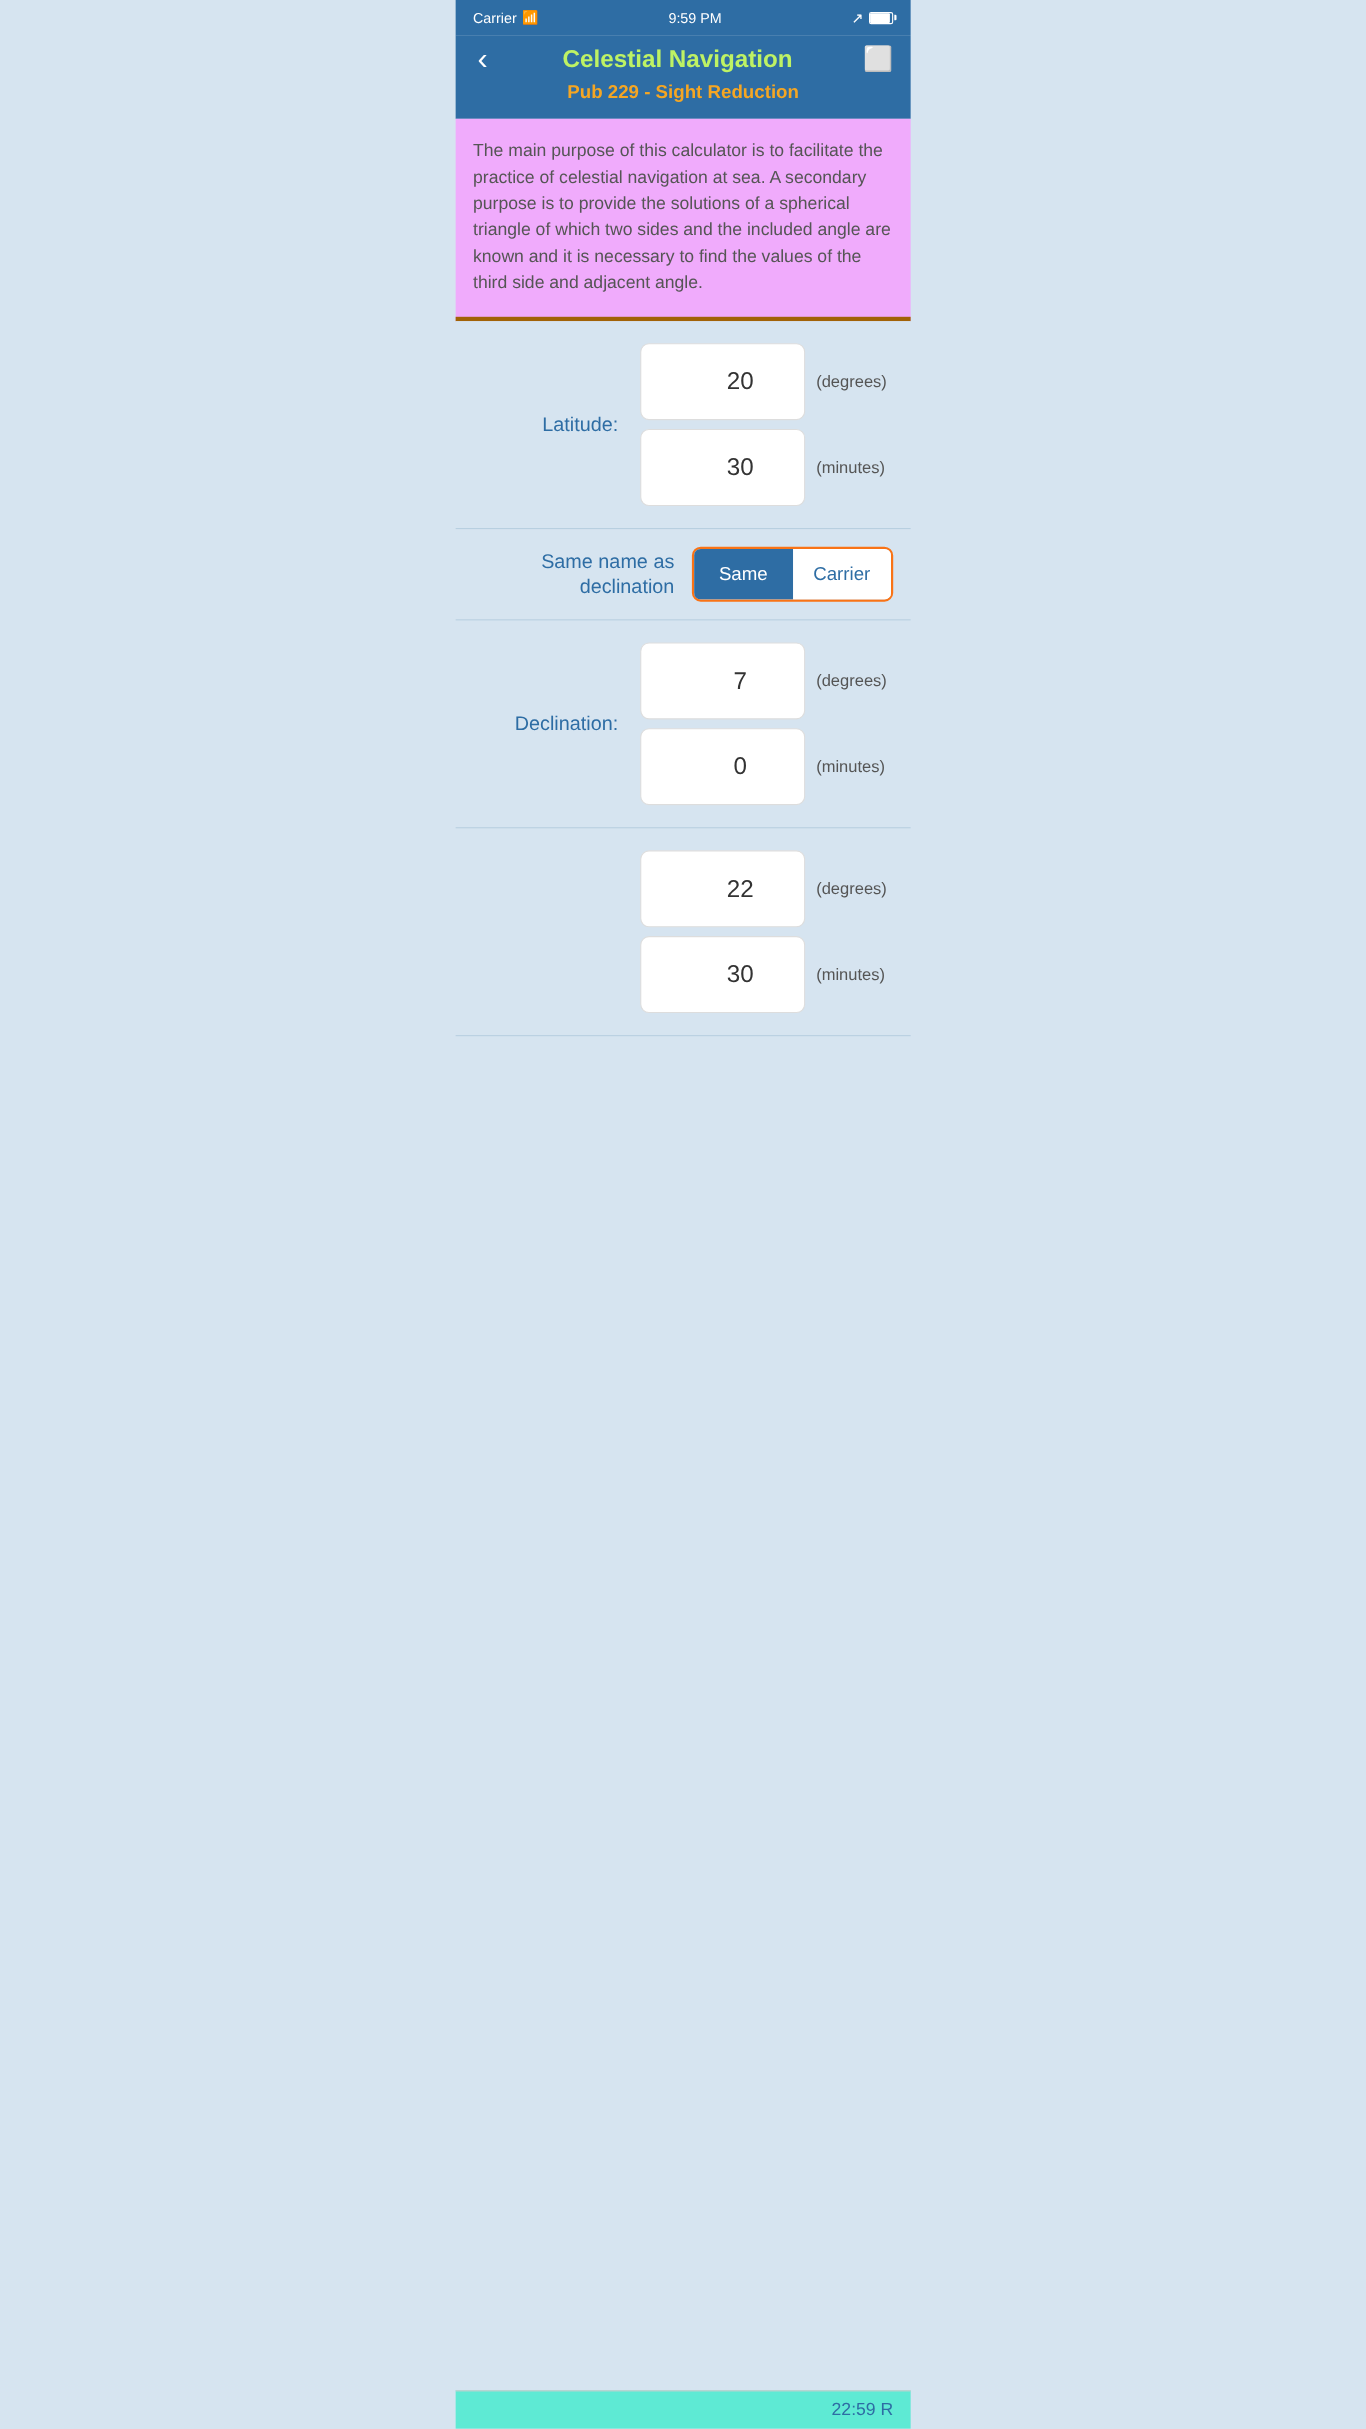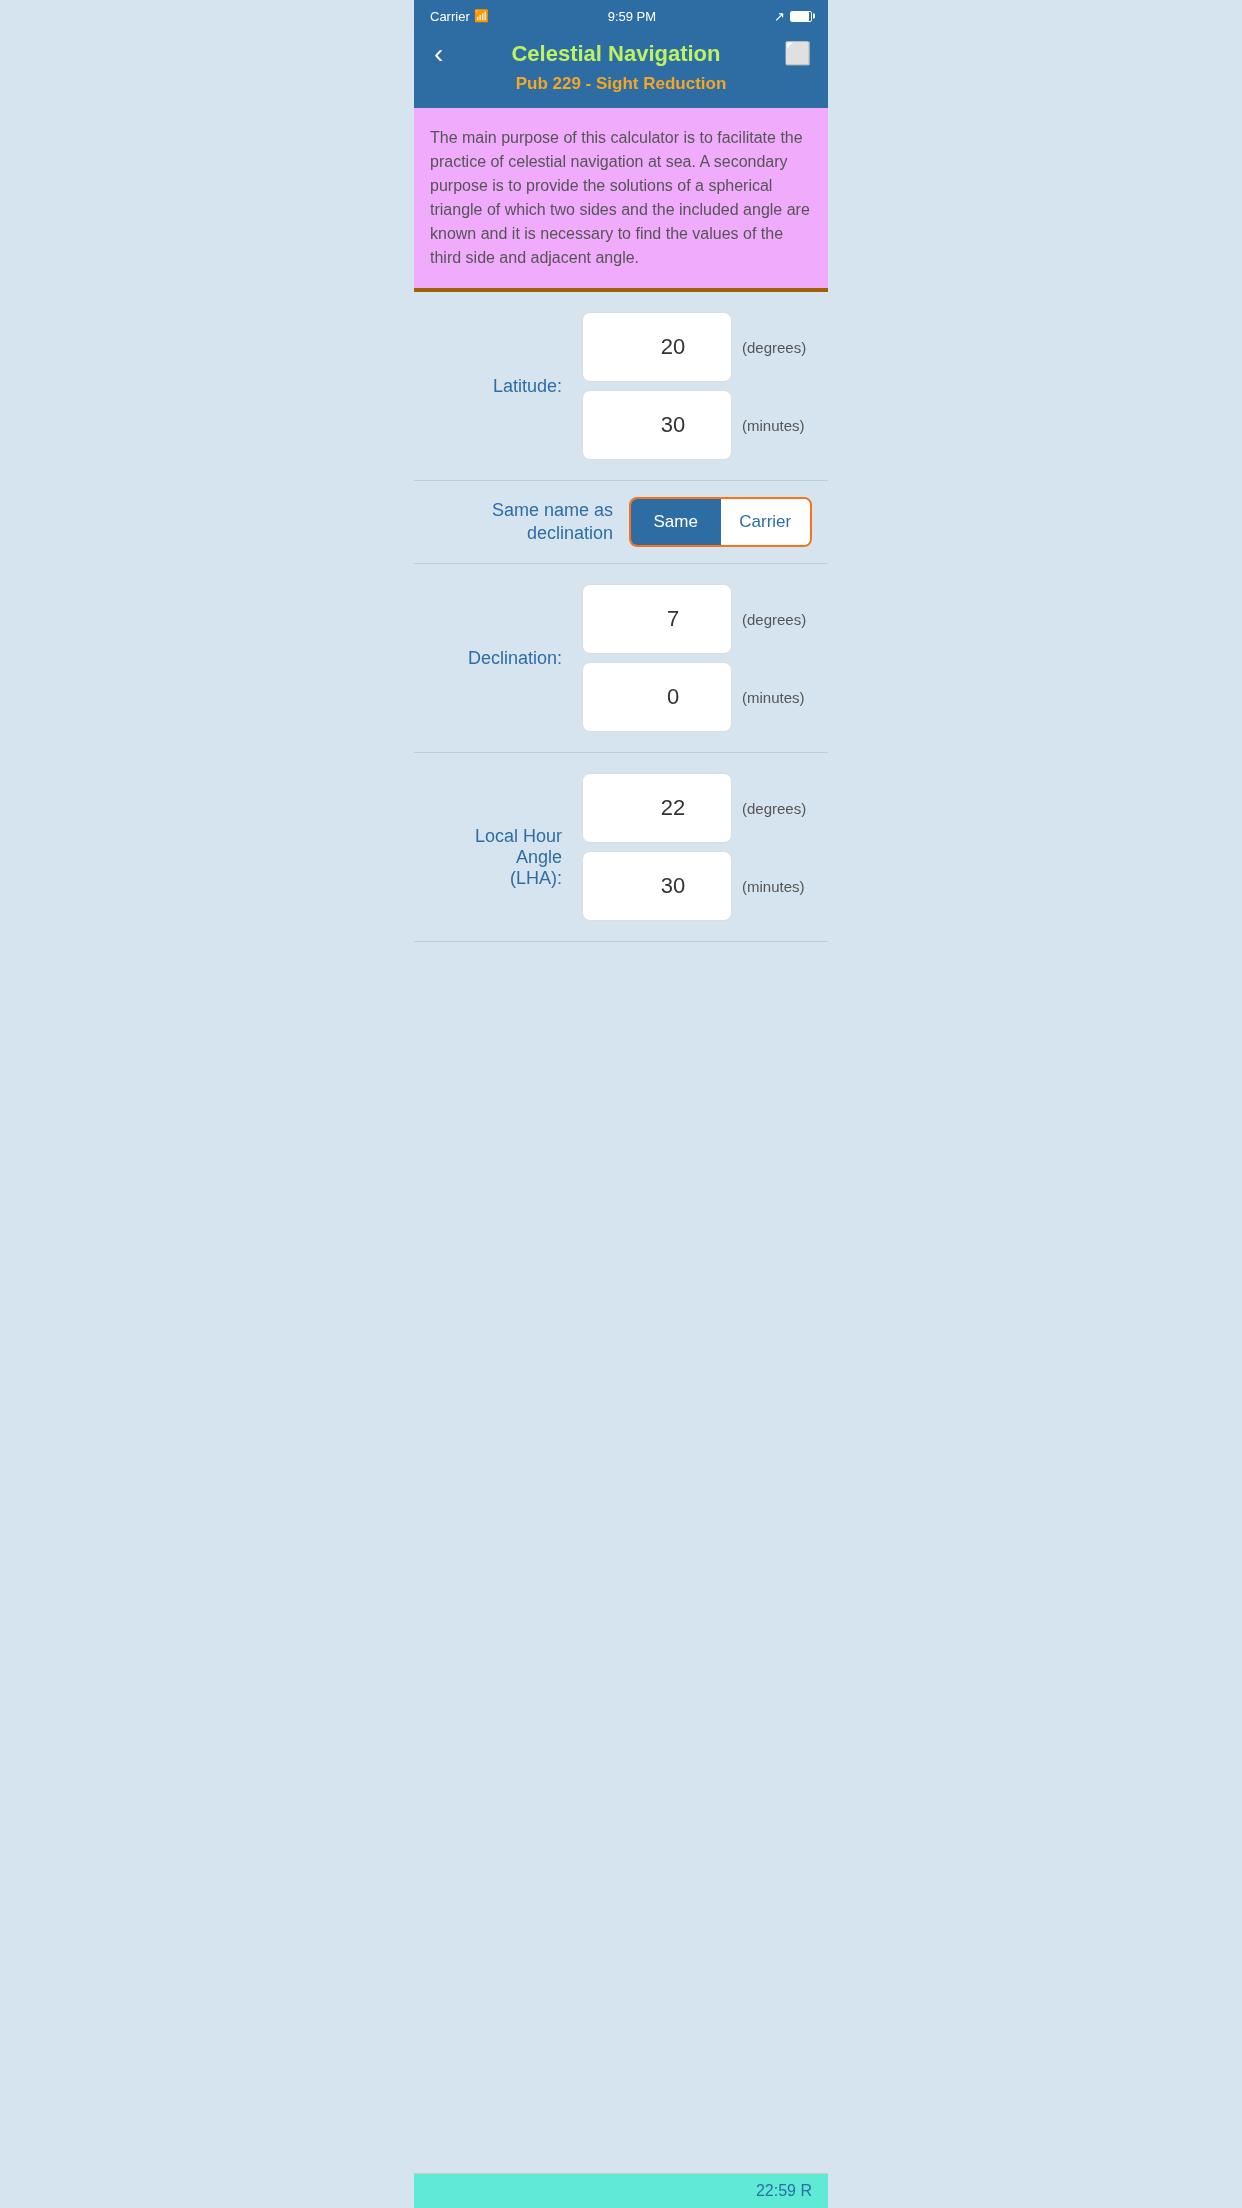--- a/index.html
+++ b/index.html
@@ -350,24 +350,20 @@
           <div class="input-row">
             <div class="number-input">0</div>
             <span class="unit-label">(minutes)</span>
           </div>
         </div>
       </div>
     </div>
 
     <div class="form-section">
       <div class="section-inner">
-        <div class="field-label" style="white-space: pre-line;">
-          <span>Local Hour Angle
-(LHA):</span>
-        </div>
         <div class="fields-col">
           <div class="input-row">
             <div class="number-input">22</div>
             <span class="unit-label">(degrees)</span>
           </div>
           <div class="input-row">
             <div class="number-input">30</div>
             <span class="unit-label">(minutes)</span>
           </div>
         </div>

